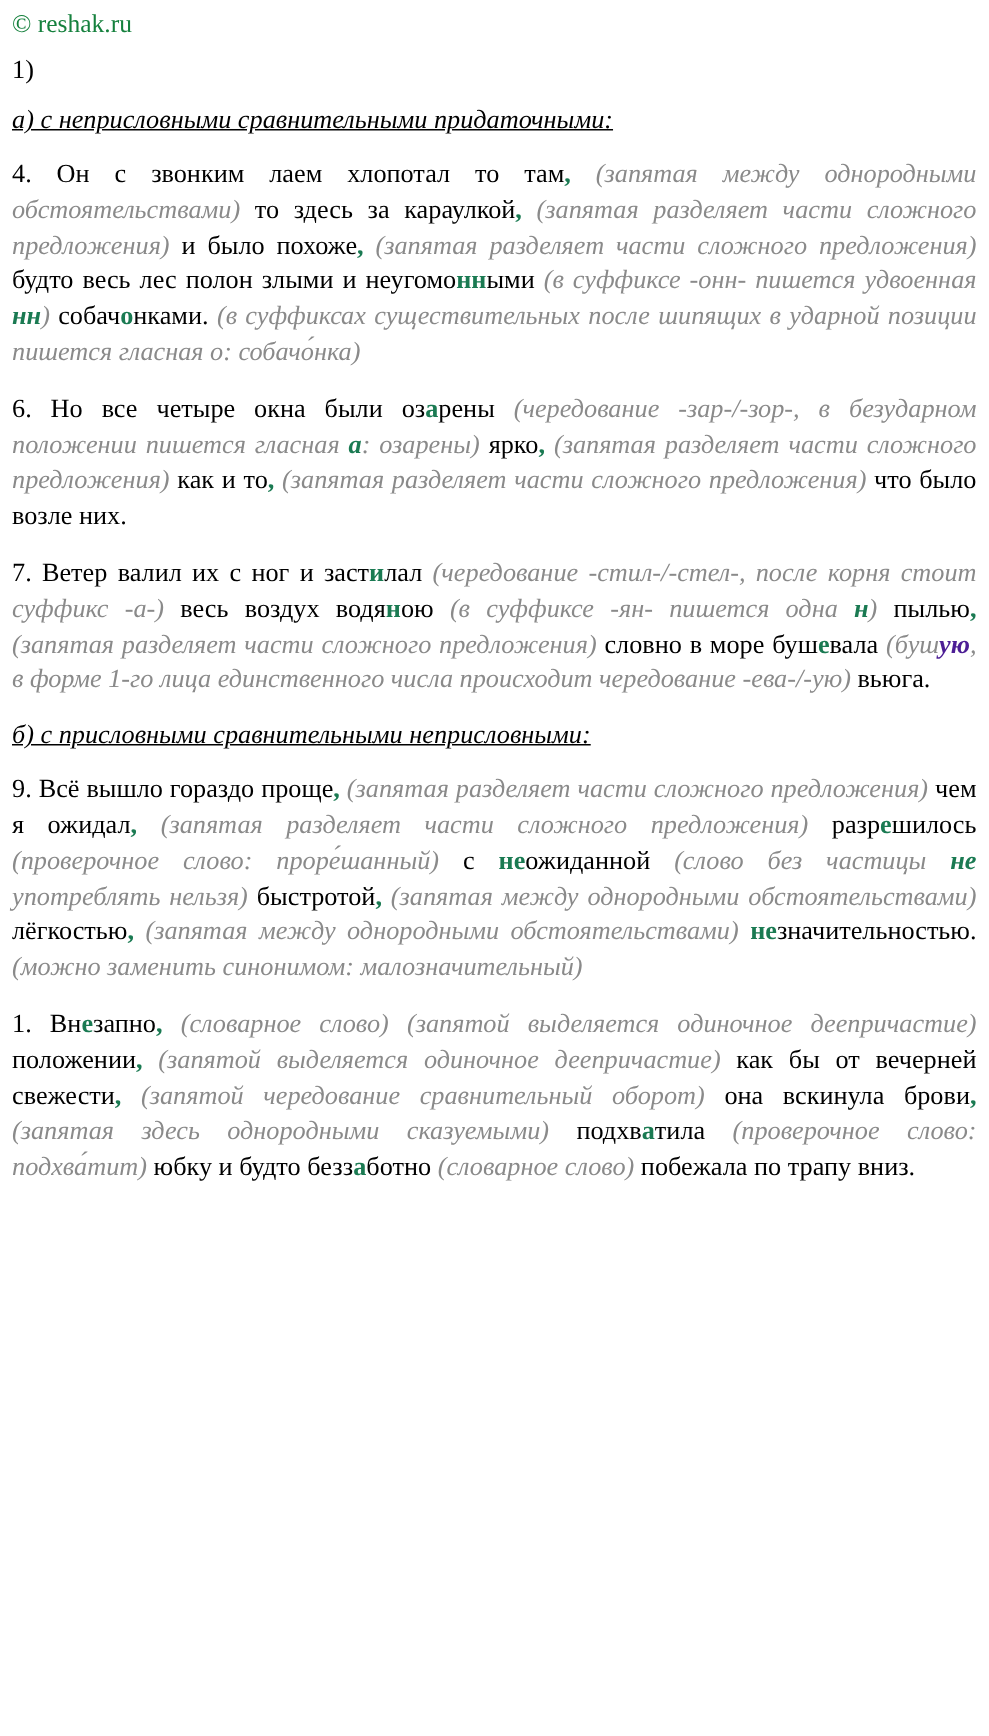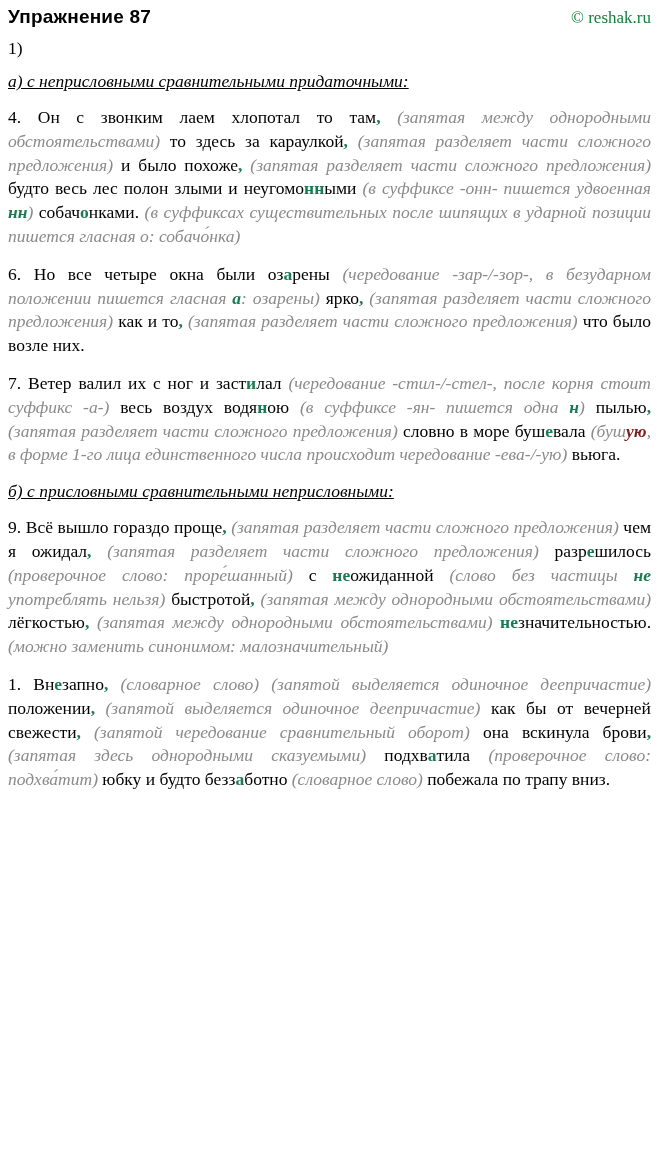--- a/index.html
+++ b/index.html
@@ -53,35 +53,34 @@
   }
   .expl {
     font-style: italic;
     color: #8a8a8a;
   }
   .hl {
     color: #1a7a52;
     font-weight: bold;
   }
   .expl .hlu {
-    color: #7f1d1d;
+    color: #4c1d95;
     font-weight: bold;
   }
   .expl .hle {
     color: #1a7a52;
     font-weight: bold;
   }
 </style>
 </head>
 <body>
 
 <div class="page">
 
   <div class="header">
-    <div class="title">Упражнение 87</div>
     <div class="site">© reshak.ru</div>
   </div>
 
   <div class="num">1)</div>
 
   <div class="sub">а) с неприсловными сравнительными придаточными:</div>
 
   <div class="block">
     <span>4. Он с звонким лаем хлопотал то там</span><span class="hl">,</span>
     <span class="expl">(запятая между однородными обстоятельствами)</span><span> то здесь за караулкой</span><span class="hl">,</span>

